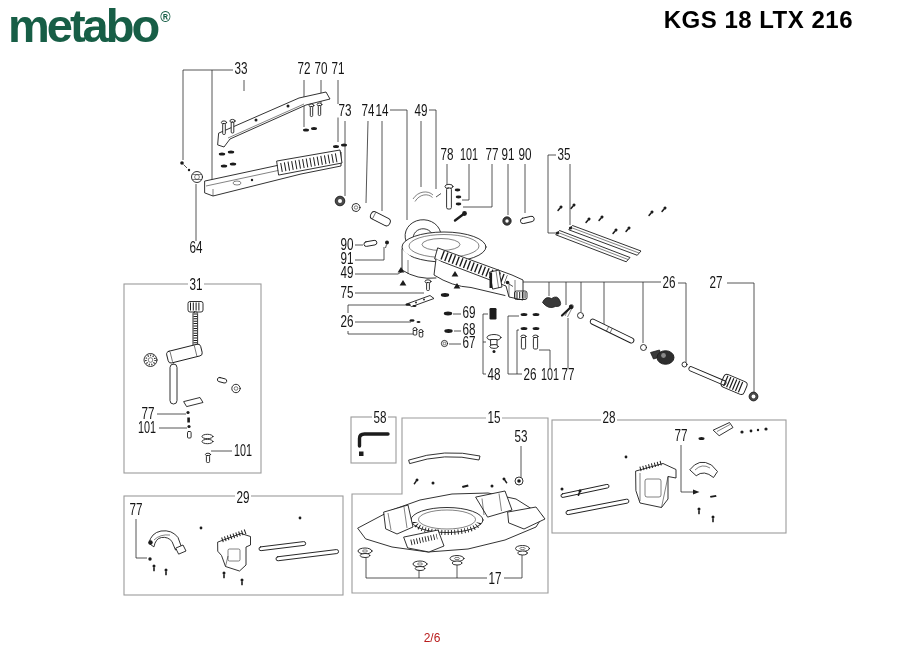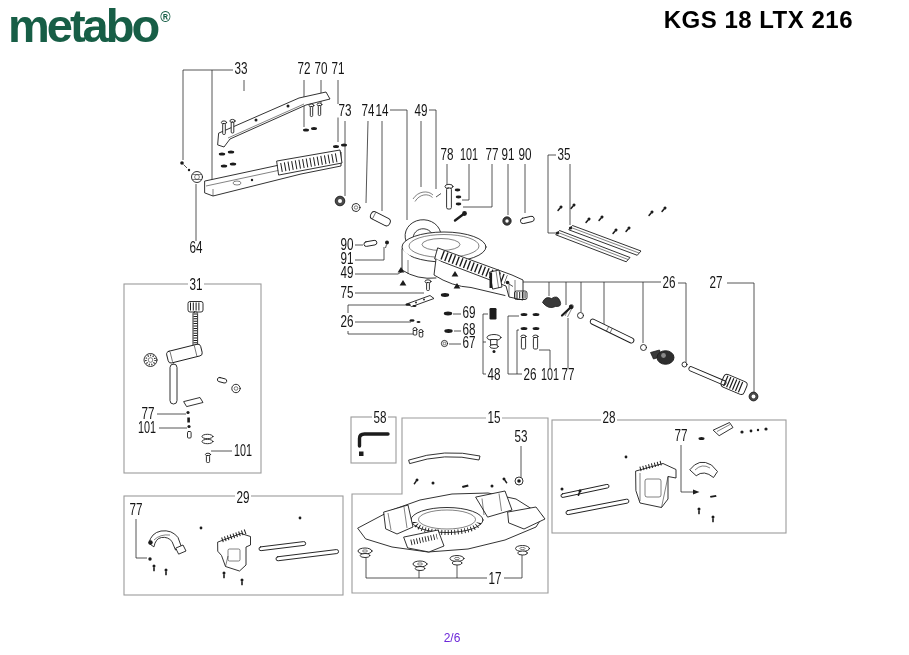--- a/index.html
+++ b/index.html
@@ -4,22 +4,22 @@
 <style>
   :root{ --brand-green:#175e46; --line:#1c1c1c; --box:#9b9b9b; }
   html,body{margin:0;padding:0;background:#fff;}
   .page{position:relative;width:859px;height:655px;background:#fff;overflow:hidden;
         font-family:"Liberation Sans",sans-serif;}
   .logo{position:absolute;left:8px;top:-2px;color:var(--brand-green);white-space:nowrap;z-index:5;}
   .logo-text{font-size:47px;font-weight:bold;letter-spacing:-3px;}
   .reg{font-size:14px;font-weight:bold;position:relative;top:-20px;left:3px;}
   .title{position:absolute;top:6px;right:6px;font-size:24px;font-weight:bold;color:#000;
          letter-spacing:.5px;z-index:5;margin-left:28px;}
-  .pageno{position:absolute;left:424px;top:631px;width:56px;text-align:center;
-          font-size:12px;color:#6d28d9;z-index:5;}
+  .pageno{position:absolute;left:404px;top:631px;width:56px;text-align:center;
+          font-size:12px;color:#b91c1c;z-index:5;}
   svg{position:absolute;left:0;top:0;}
   .ln{stroke:#2b2b2b;stroke-width:.8;fill:none;}
   .box{stroke:var(--box);stroke-width:1.1;fill:none;}
   .part{fill:#fff;stroke:var(--line);stroke-width:.9;stroke-linej1oin:round;stroke-linejoin:round;stroke-linecap:round;}
   .pthin{fill:none;stroke:var(--line);stroke-width:.55;}
   .dk{fill:var(--line);stroke:none;}
   .hatch{stroke:var(--line);fill:none;}
   .part-label{font-family:"Liberation Sans",sans-serif;font-size:16.5px;fill:#141414;text-anchor:middle;}
 </style>
 <title>KGS 18 LTX 216</title></head>

